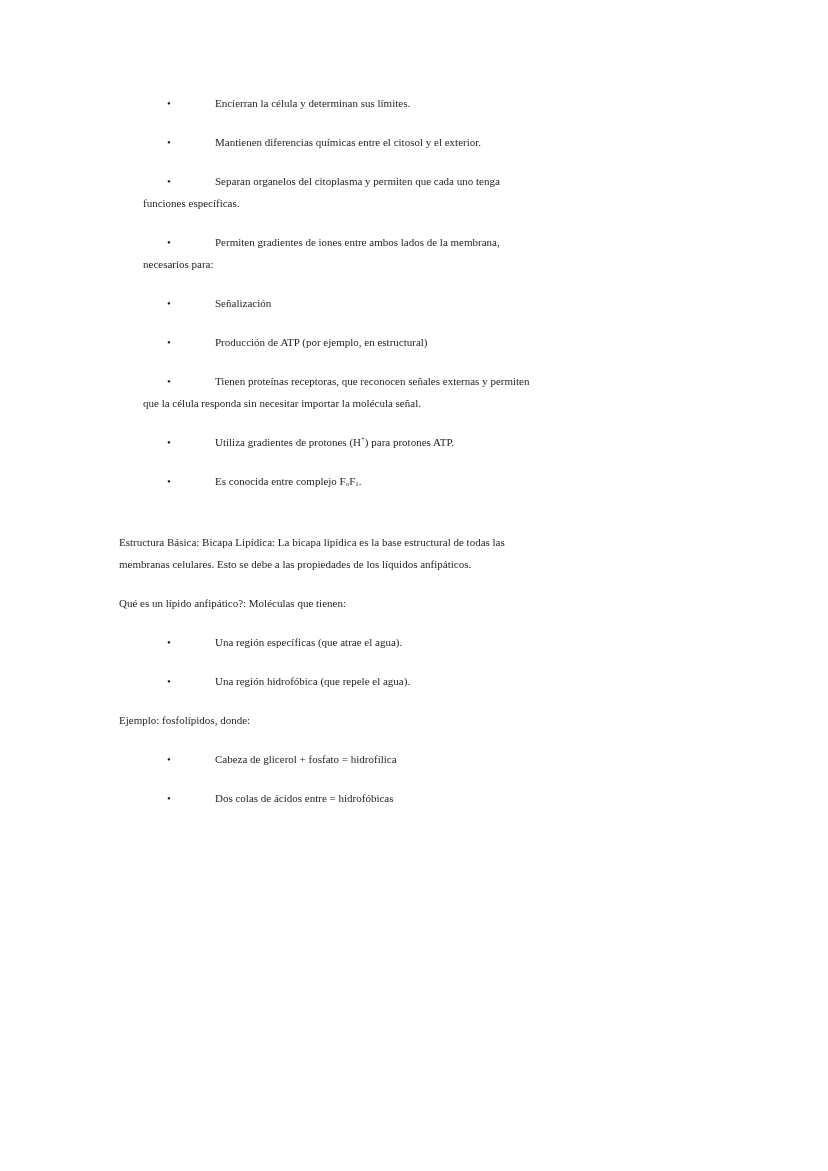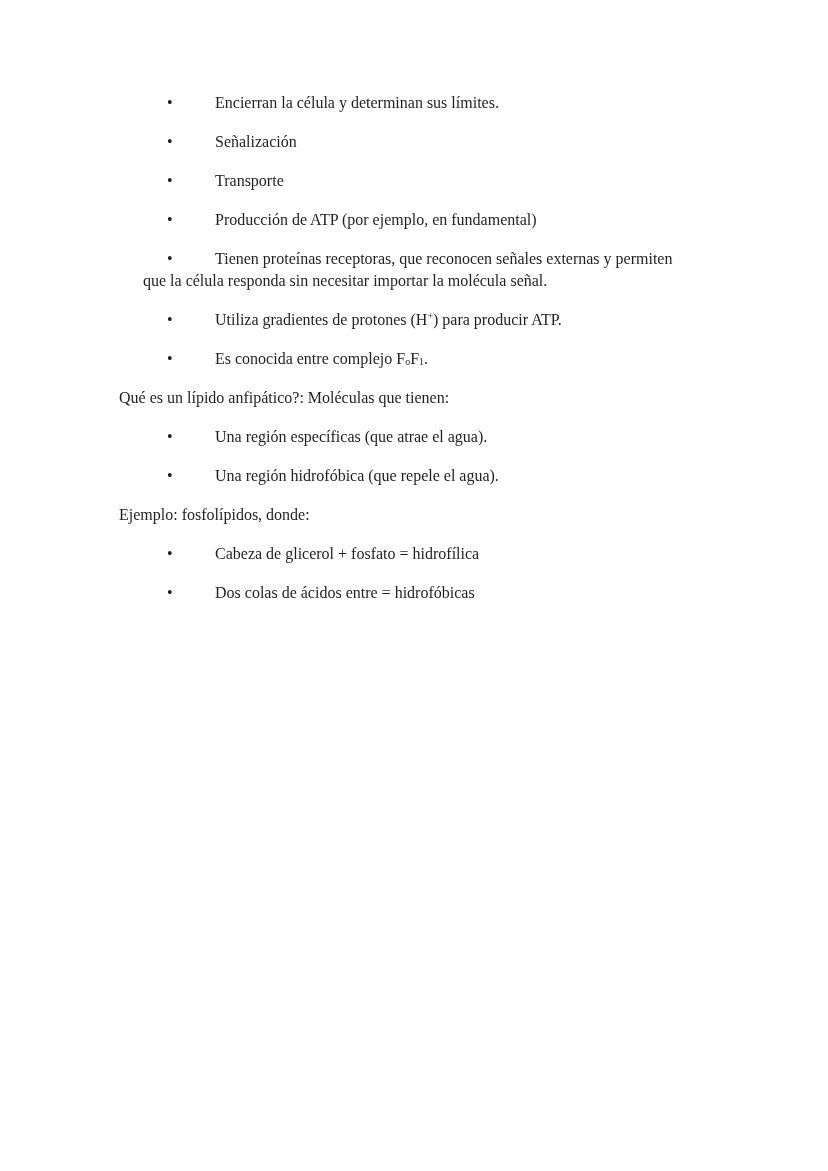--- a/index.html
+++ b/index.html
@@ -4,21 +4,21 @@
 <style>
   html,body{margin:0;padding:0;background:#ffffff;}
   .page{
     position:relative;
     width:828px;height:1171px;
     background:#ffffff;
     box-sizing:border-box;
     padding:92px 69px 0 119px;
     overflow:hidden;
     font-family:"Liberation Serif", serif;
-    font-size:16px;
+    font-size:11px;
     line-height:22px;
     color:#1f1f1f;
   }
   .para{
     margin:0 0 17px 0;
     white-space:pre-wrap;
   }
   .li{
     margin:0 0 17px 0;
     padding-left:24px;   
@@ -38,38 +38,44 @@
   sup{font-size:0.62em;line-height:0;vertical-align:super;}
   sub{font-size:0.62em;line-height:0;vertical-align:-0.12em;}
 </style>
 </head>
 <body>
 
 <div class="page">
 
   <div class="li"><span class="bullet">•</span><span class="txt">Encierran la célula y determinan sus límites.</span></div>
 
+  <div class="li"><span class="bullet">•</span><span class="txt">Mantienen diferencias químicas entre el citosol y el exterior.</span></div>
 
+  <div class="li"><span class="bullet">•</span><span class="txt">Separan organelos del citoplasma y permiten que cada uno tenga
+funciones específicas.</span></div>
 
+  <div class="li"><span class="bullet">•</span><span class="txt">Permiten gradientes de iones entre ambos lados de la membrana,
+necesarios para:</span></div>
 
   <div class="li"><span class="bullet">•</span><span class="txt">Señalización</span></div>
 
-  <div class="li"><span class="bullet">•</span><span class="txt">Transporte</span></div>
 
-  <div class="li"><span class="bullet">•</span><span class="txt">Producción de ATP (por ejemplo, en fundamental)</span></div>
+  <div class="li"><span class="bullet">•</span><span class="txt">Producción de ATP (por ejemplo, en estructural)</span></div>
 
   <div class="li"><span class="bullet">•</span><span class="txt">Tienen proteínas receptoras, que reconocen señales externas y permiten
 que la célula responda sin necesitar importar la molécula señal.</span></div>
 
 
 
-  <div class="li"><span class="bullet">•</span><span class="txt"><span>Utiliza gradientes de protones (H</span><sup>+</sup><span>) para producir ATP.</span></span></div>
+  <div class="li"><span class="bullet">•</span><span class="txt"><span>Utiliza gradientes de protones (H</span><sup>+</sup><span>) para protones ATP.</span></span></div>
 
   <div class="li"><span class="bullet">•</span><span class="txt"><span>Es conocida entre complejo F</span><sub>o</sub><span>F</span><sub>1</sub><span>.</span></span></div>
 
+  <p class="para gap-before">Estructura Básica: Bicapa Lipídica: La bicapa lipídica es la base estructural de todas las
+membranas celulares. Esto se debe a las propiedades de los líquidos anfipáticos.</p>
 
   <p class="para">Qué es un lípido anfipático?: Moléculas que tienen:</p>
 
   <div class="li"><span class="bullet">•</span><span class="txt">Una región específicas (que atrae el agua).</span></div>
 
   <div class="li"><span class="bullet">•</span><span class="txt">Una región hidrofóbica (que repele el agua).</span></div>
 
   <p class="para">Ejemplo: fosfolípidos, donde:</p>
 
   <div class="li"><span class="bullet">•</span><span class="txt">Cabeza de glicerol + fosfato = hidrofílica</span></div>

